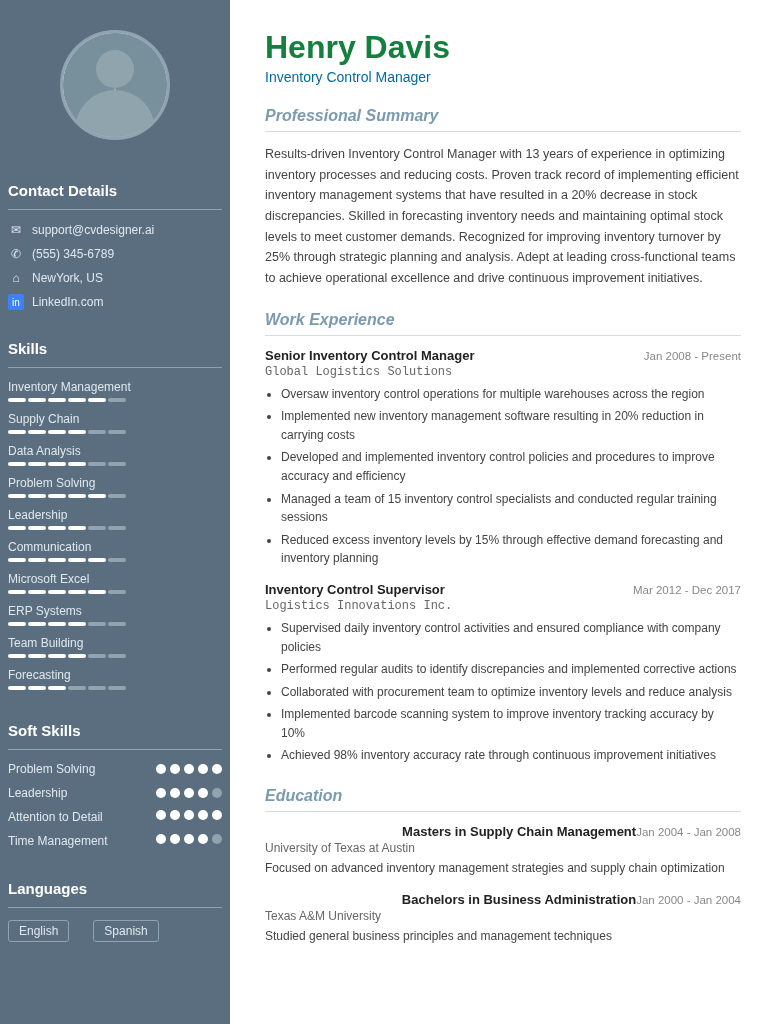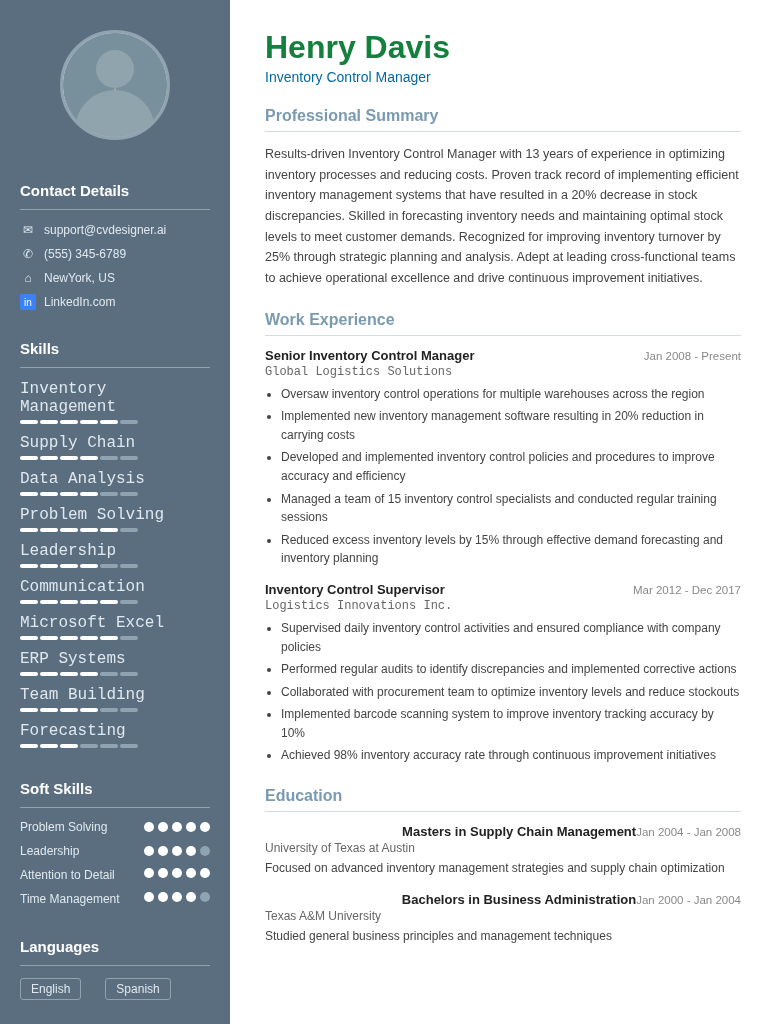--- a/index.html
+++ b/index.html
@@ -69,21 +69,21 @@
       left: 50%;
       transform: translateX(-50%);
       width: 80px;
       height: 50px;
       background: #90a4ae;
       border-radius: 40px 40px 0 0;
     }
 
     .sidebar-section {
       width: 100%;
-      padding: 0 20px;
+      padding: 0 8px;
       margin-top: 22px;
     }
 
     .sidebar-section-title {
       font-size: 15px;
       font-weight: 700;
       color: #fff;
       margin-bottom: 10px;
     }
 
@@ -111,24 +111,23 @@
       justify-content: center;
       font-size: 12px;
     }
 
     
     .skill-item {
       margin-bottom: 10px;
     }
 
     .skill-label {
-      font-size: 16px;
+      font-size: 12px;
       color: #e0e8ee;
       margin-bottom: 4px;
-      font-family: Liberation Mono, monospace;
     }
 
     
     .skill-segments {
       display: flex;
       gap: 2px;
       margin-top: 3px;
     }
 
     .skill-seg {
@@ -205,20 +204,21 @@
       margin-top: 4px;
       margin-bottom: 20px;
     }
 
     .section-title {
       font-size: 16px;
       font-weight: 600;
       color: #7a9ab0;
       margin-bottom: 6px;
       margin-top: 22px;
+      font-style: italic;
     }
 
     .section-divider {
       height: 1px;
       background: #d0dde5;
       margin-bottom: 12px;
     }
 
     .summary-text {
       font-size: 12.5px;
@@ -542,21 +542,21 @@
   </ul>
 
   <div class="job-header">
     <span class="job-title">Inventory Control Supervisor</span>
     <span class="job-dates">Mar 2012 - Dec 2017</span>
   </div>
   <div class="job-company">Logistics Innovations Inc.</div>
   <ul class="job-bullets">
     <li>Supervised daily inventory control activities and ensured compliance with company policies</li>
     <li>Performed regular audits to identify discrepancies and implemented corrective actions</li>
-    <li>Collaborated with procurement team to optimize inventory levels and reduce stockouts</li>
+    <li>Collaborated with procurement team to optimize inventory levels and reduce analysis</li>
     <li>Implemented barcode scanning system to improve inventory tracking accuracy by 10%</li>
     <li>Achieved 98% inventory accuracy rate through continuous improvement initiatives</li>
   </ul>
 
   <div class="section-title">Education</div>
   <div class="section-divider"></div>
 
   <div class="edu-header">
     <span class="edu-degree">Masters in Supply Chain Management</span>
     <span class="edu-dates">Jan 2004 - Jan 2008</span>

